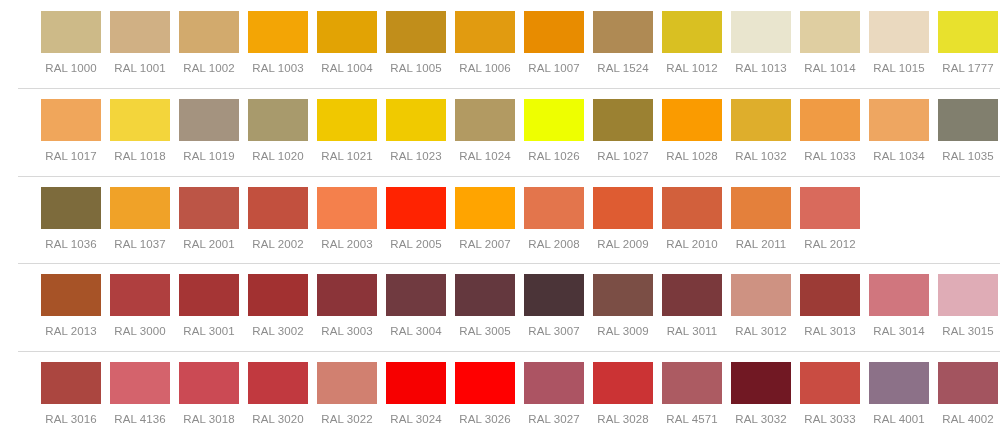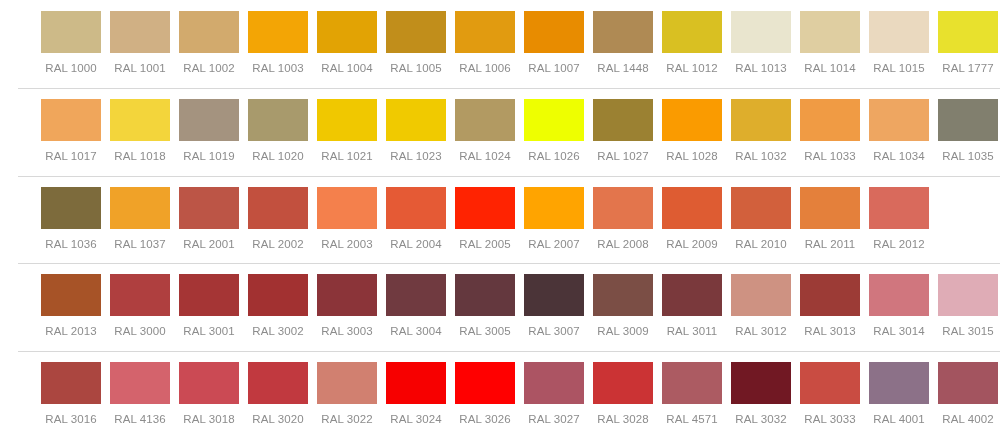--- a/index.html
+++ b/index.html
@@ -93,21 +93,21 @@
       <div class="swatch-cell">
         <span class="swatch-chip" title="RAL 1006" style="background: rgb(225, 155, 16);"></span>
         <span class="swatch-label">RAL 1006</span>
       </div>
       <div class="swatch-cell">
         <span class="swatch-chip" title="RAL 1007" style="background: rgb(232, 140, 0);"></span>
         <span class="swatch-label">RAL 1007</span>
       </div>
       <div class="swatch-cell">
         <span class="swatch-chip" title="RAL 1011" style="background: rgb(175, 138, 84);"></span>
-        <span class="swatch-label">RAL 1448</span>
+        <span class="swatch-label">RAL 1524</span>
       </div>
       <div class="swatch-cell">
         <span class="swatch-chip" title="RAL 1012" style="background: rgb(217, 192, 34);"></span>
         <span class="swatch-label">RAL 1012</span>
       </div>
       <div class="swatch-cell">
         <span class="swatch-chip" title="RAL 1013" style="background: rgb(233, 229, 206);"></span>
         <span class="swatch-label">RAL 1013</span>
       </div>
       <div class="swatch-cell">
@@ -194,24 +194,20 @@
         <span class="swatch-chip" title="RAL 2001" style="background: rgb(188, 85, 70);"></span>
         <span class="swatch-label">RAL 2001</span>
       </div>
       <div class="swatch-cell">
         <span class="swatch-chip" title="RAL 2002" style="background: rgb(194, 80, 62);"></span>
         <span class="swatch-label">RAL 2002</span>
       </div>
       <div class="swatch-cell">
         <span class="swatch-chip" title="RAL 2003" style="background: rgb(244, 128, 76);"></span>
         <span class="swatch-label">RAL 2003</span>
-      </div>
-      <div class="swatch-cell">
-        <span class="swatch-chip" title="RAL 2004" style="background: rgb(229, 90, 53);"></span>
-        <span class="swatch-label">RAL 2004</span>
       </div>
       <div class="swatch-cell">
         <span class="swatch-chip" title="RAL 2005" style="background: rgb(255, 35, 1);"></span>
         <span class="swatch-label">RAL 2005</span>
       </div>
       <div class="swatch-cell">
         <span class="swatch-chip" title="RAL 2007" style="background: rgb(255, 164, 0);"></span>
         <span class="swatch-label">RAL 2007</span>
       </div>
       <div class="swatch-cell">

